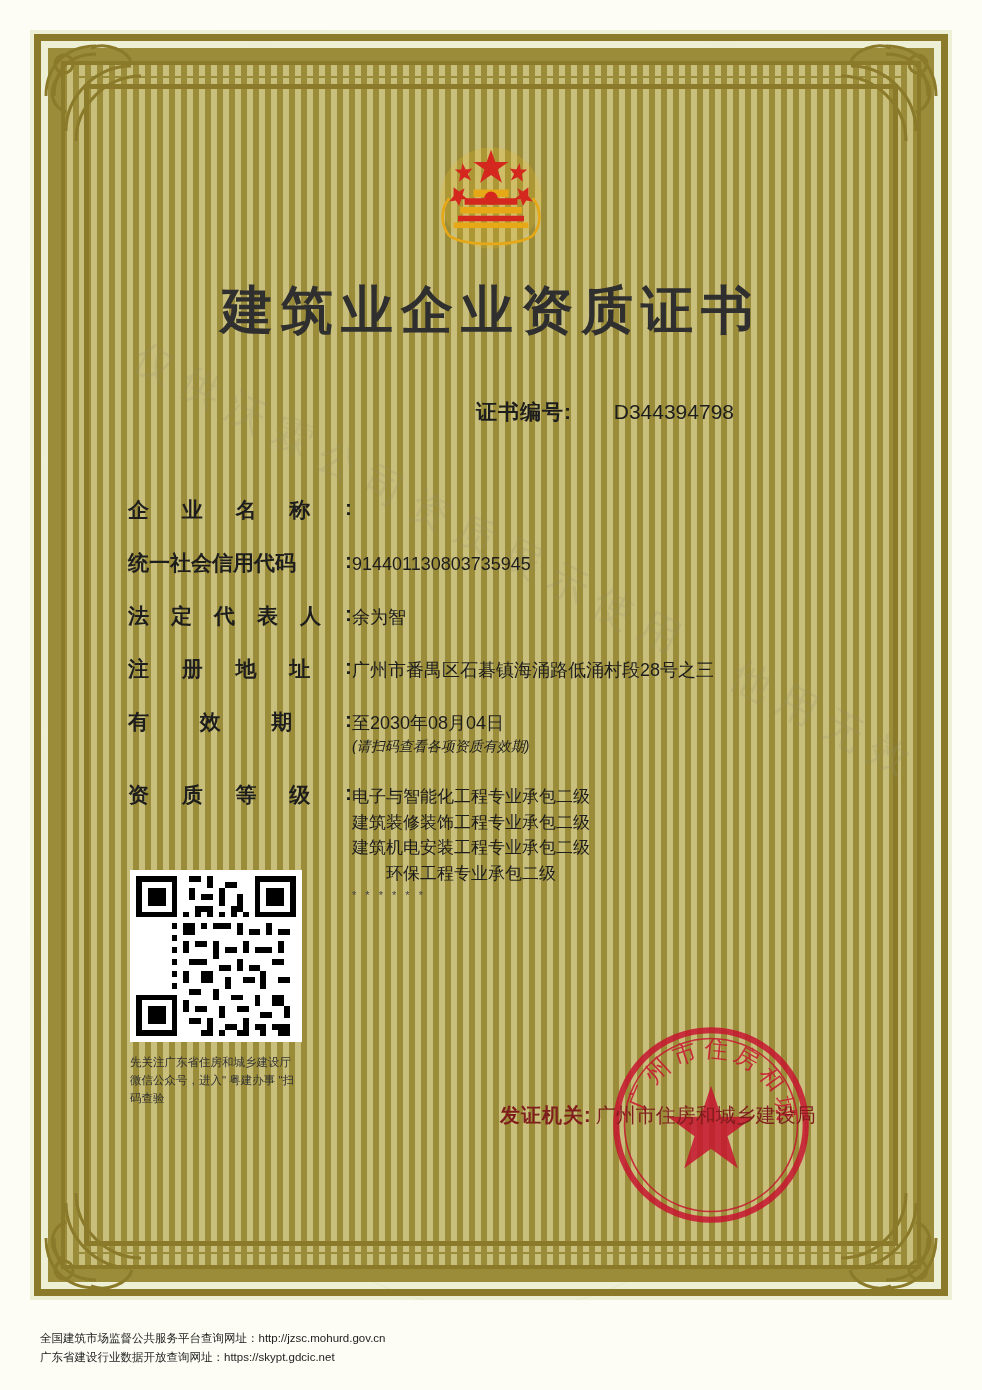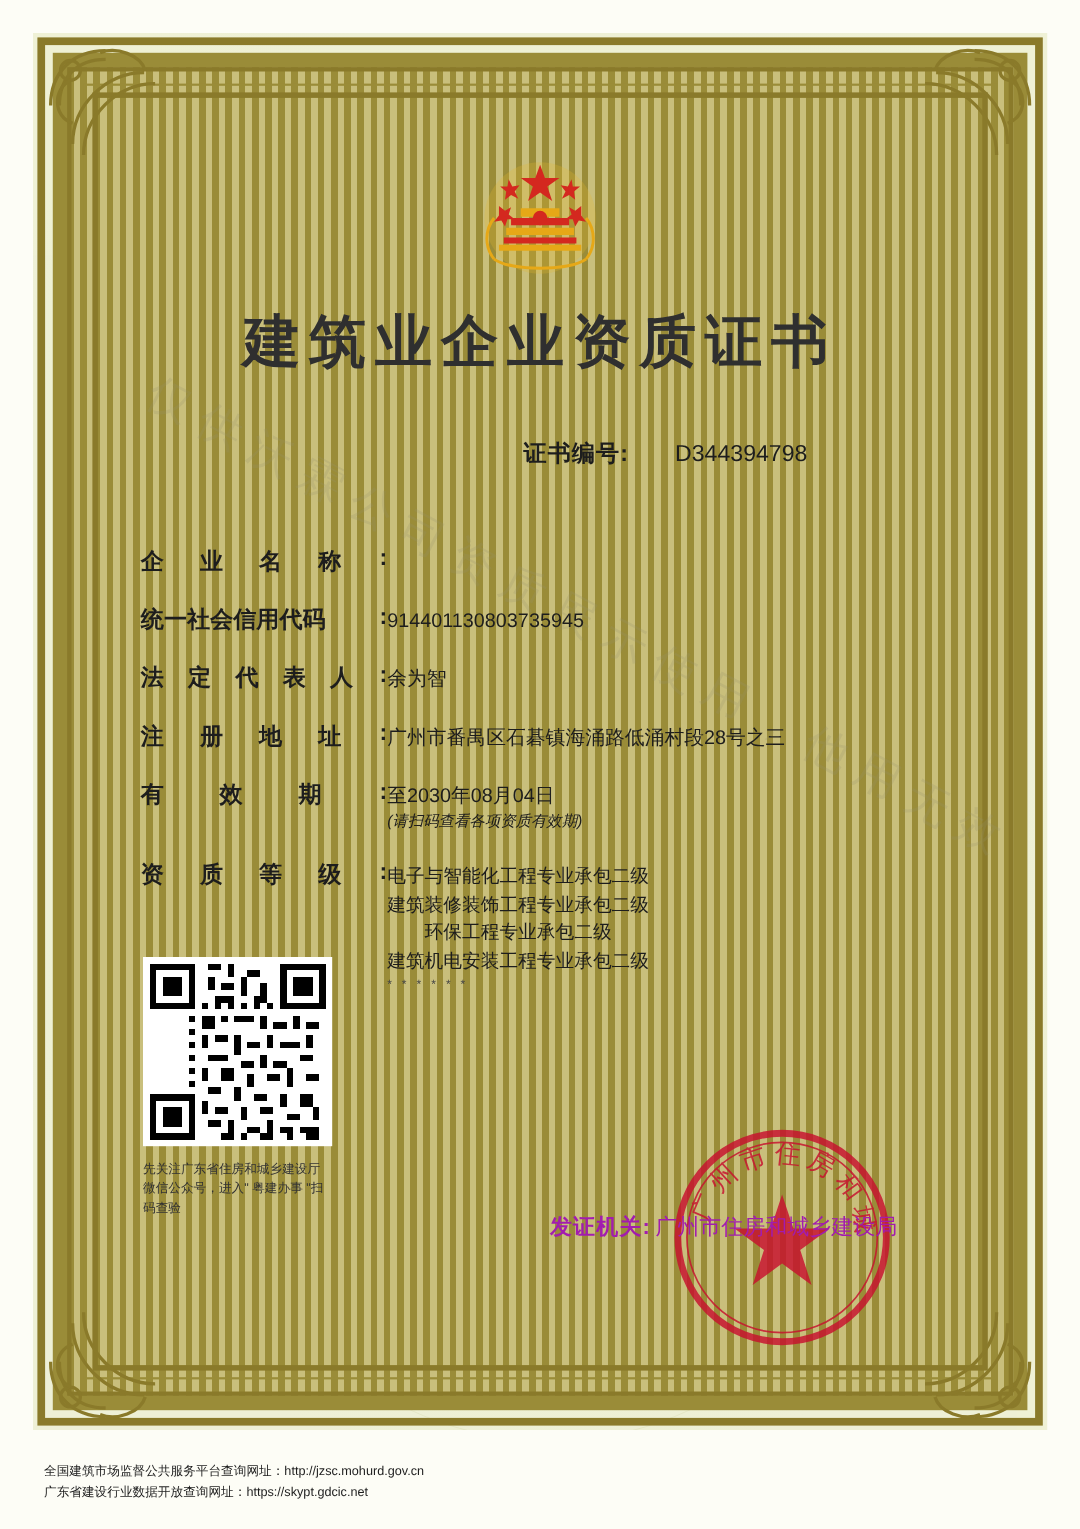--- a/index.html
+++ b/index.html
@@ -204,21 +204,21 @@
     line-height: 1.55;
     width: 172px;
   }
 
   
   .issuer {
     position: absolute;
     left: 500px;
     top: 1102px;
     font-size: 20px;
-    color: #a21caf;
+    color: #7f1d1d;
   }
   .issuer .row2 {
     display: flex;
     margin-bottom: 22px;
     white-space: nowrap;
   }
   .issuer .label {
     font-weight: bold;
     letter-spacing: 1px;
   }
@@ -471,22 +471,22 @@
       <div class="label">
         <span>资</span>
           <span>质</span>
           <span>等</span>
           <span>级</span>
           <span class="colon">:</span>
       </div>
       <div class="value">
         <span class="qual-line">电子与智能化工程专业承包二级</span>
         <span class="qual-line">建筑装修装饰工程专业承包二级</span>
+        <span class="qual-line">建筑机电安装工程专业承包二级</span>
         <span class="qual-line">环保工程专业承包二级</span>
-        <span class="qual-line">建筑机电安装工程专业承包二级</span>
         <span class="qual-stars">* * * * * *</span>
       </div>
     </div>
 
   </div>
 
   <div class="qr-wrap">
     <svg class="qr" viewBox="0 0 29 29" shape-rendering="crispEdges">
       <rect width="29" height="29" fill="#ffffff"></rect>
       <g fill="#000000">

